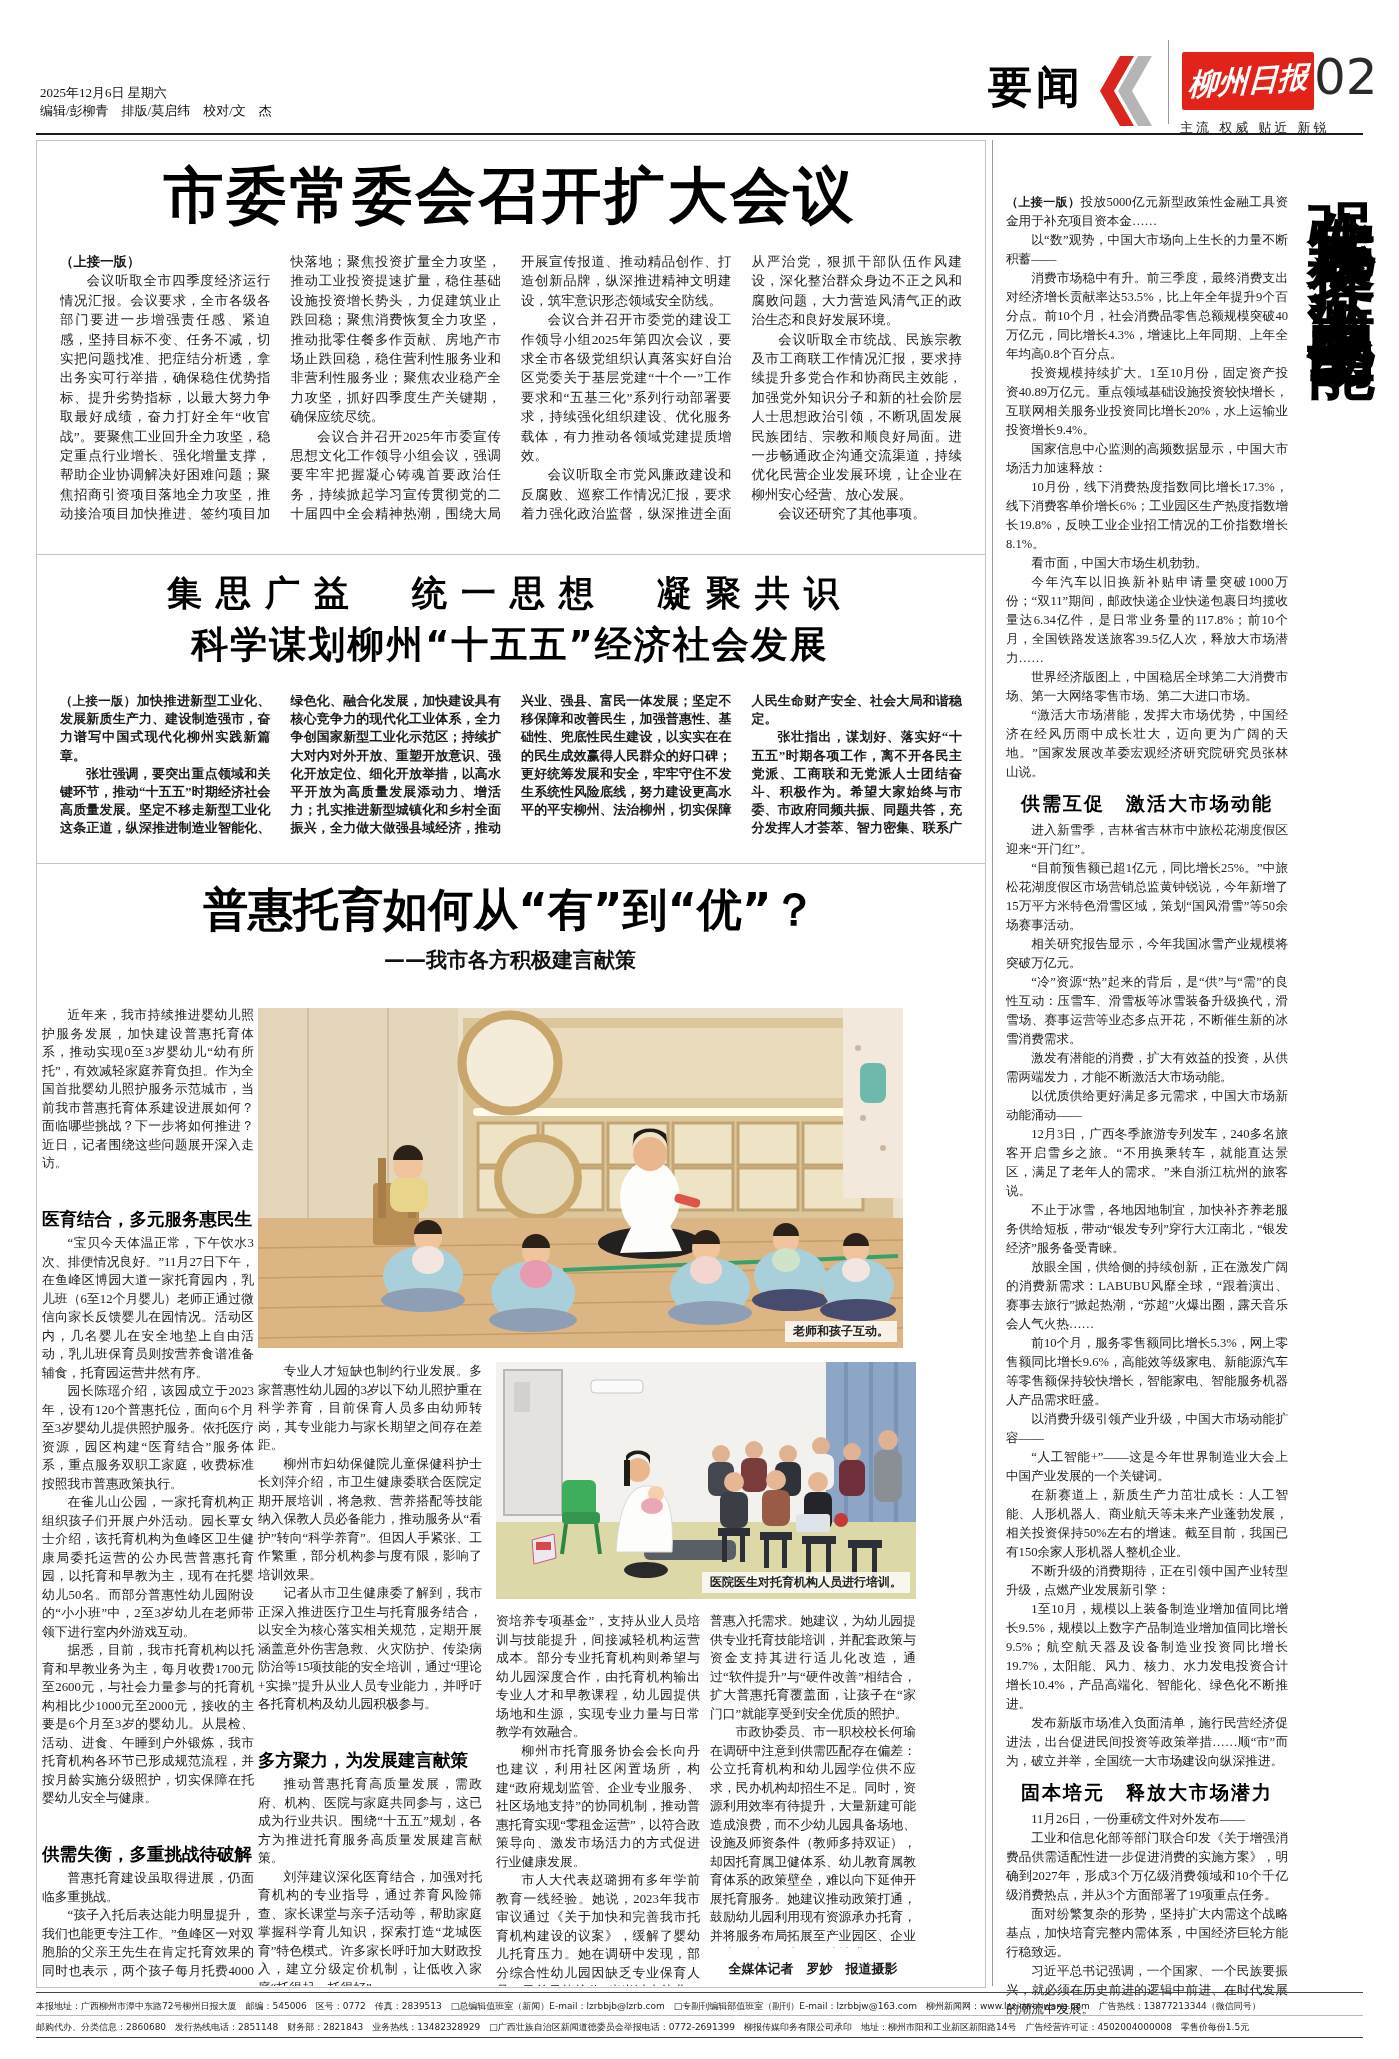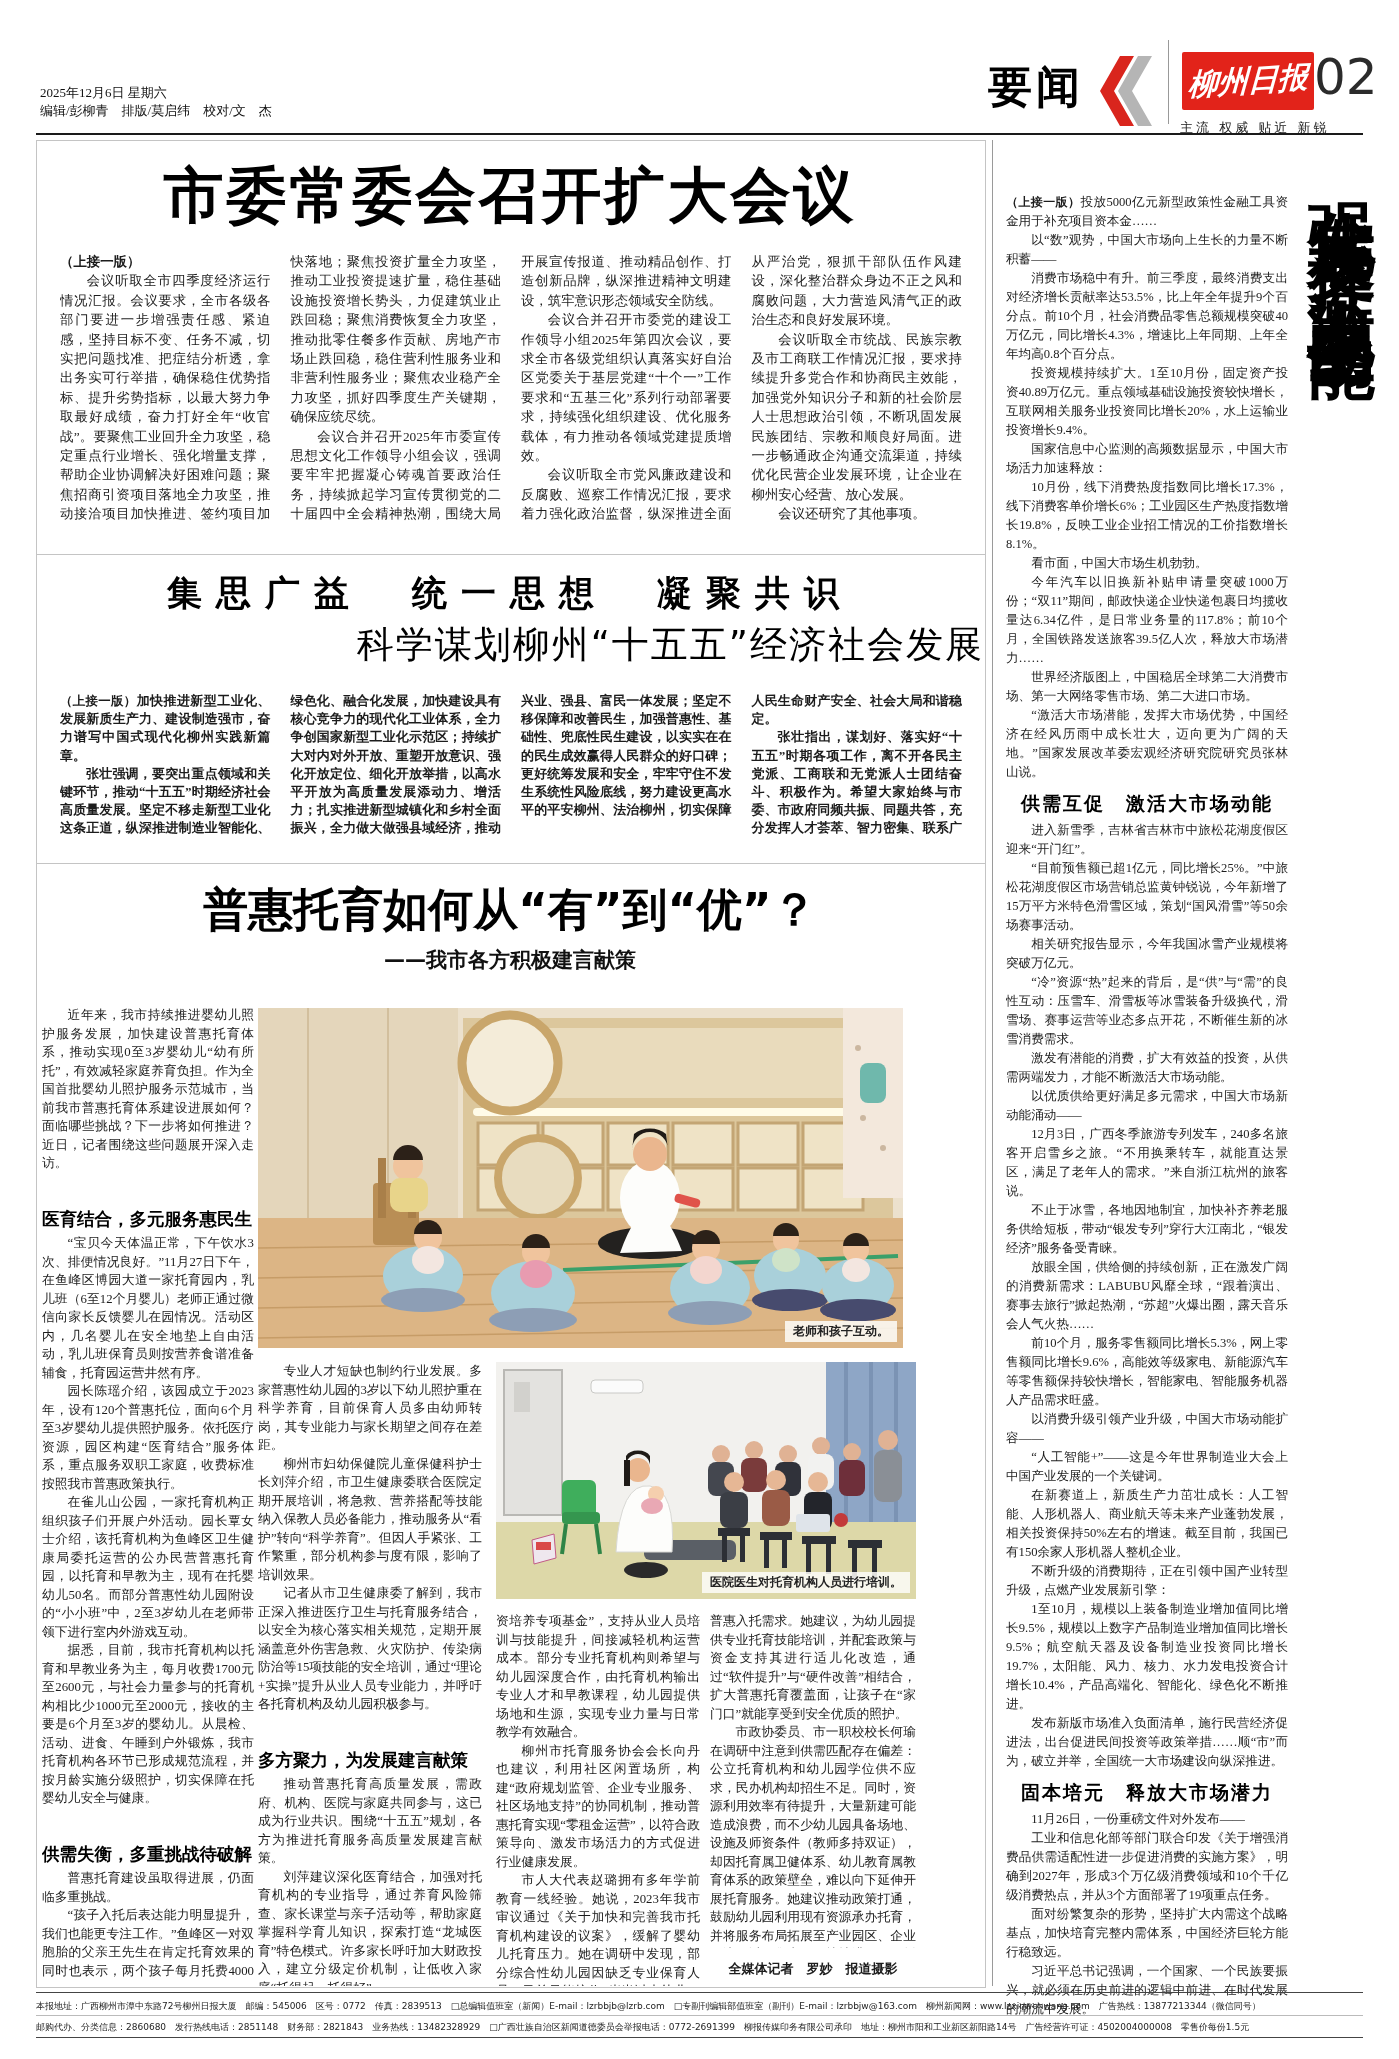--- a/index.html
+++ b/index.html
@@ -34,21 +34,21 @@
   
   #art1{left:36px;top:140px;width:948px;height:414px;}
   #art1-title{left:36px;top:156px;width:948px;text-align:center;font-size:60px;font-weight:900;
               letter-spacing:3px;color:#000;}
   #art1-text{left:60px;top:252px;width:902px;height:290px;column-count:4;column-gap:20px;
              font-size:13.4px;line-height:19.4px;overflow:hidden;}
   
   #art2{left:36px;top:554px;width:948px;height:309px;}
   #art2-title1{left:36px;top:570px;width:948px;text-align:center;font-size:35px;font-weight:900;
                letter-spacing:14px;color:#000;}
-  #art2-title2{left:36px;top:620px;width:948px;text-align:right;font-size:37px;font-weight:400;
+  #art2-title2{left:36px;top:620px;width:948px;text-align:center;font-size:37px;font-weight:700;
                letter-spacing:2px;color:#000;}
   #art2-text{left:60px;top:692px;width:902px;height:160px;column-count:4;column-gap:20px;
              font-size:13px;line-height:18.2px;overflow:hidden;font-weight:bold;}
   
   #art3{left:36px;top:863px;width:948px;height:1123px;}
   #art3-title{left:36px;top:880px;width:948px;text-align:center;font-size:45px;font-weight:900;color:#000;}
   #art3-subtitle{left:36px;top:946px;width:948px;text-align:center;font-size:21px;font-weight:700;
                  font-family:"DejaVu Sans",sans-serif;color:#111;}
   .newscol{font-size:12.8px;line-height:18.5px;overflow:hidden;text-align:justify;}
   .newscol .subhead{font-size:17.5px;margin-top:37px;}

